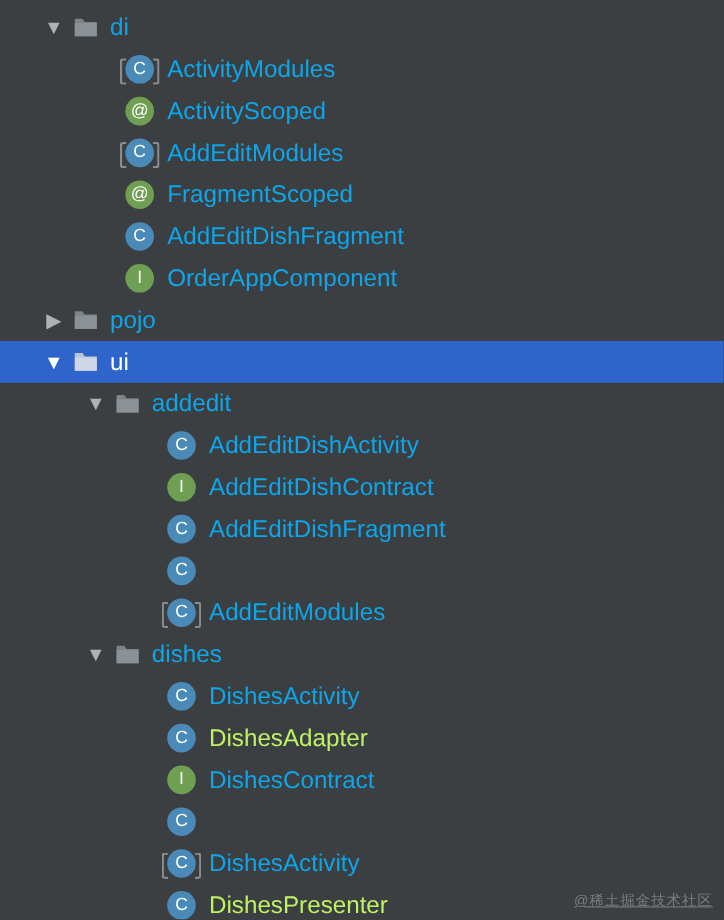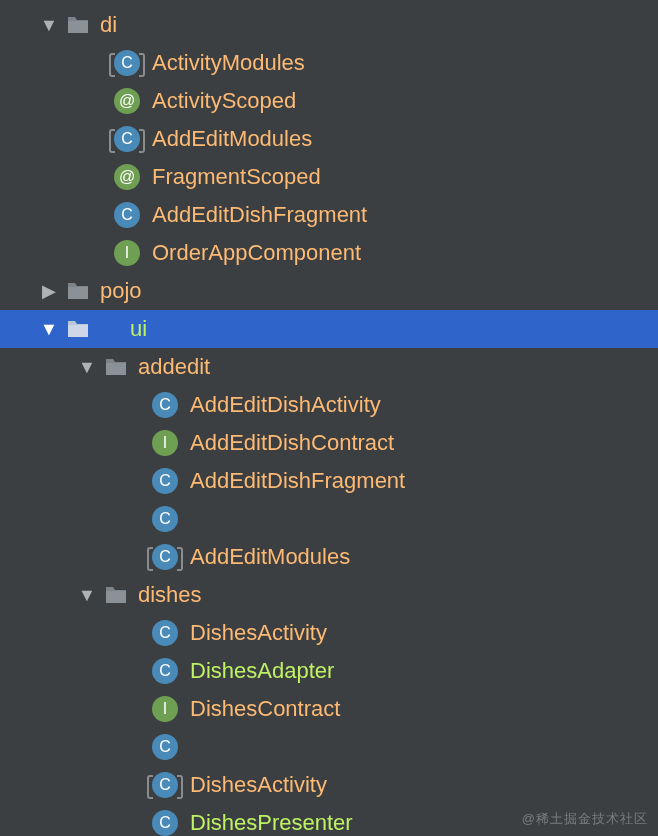--- a/index.html
+++ b/index.html
@@ -84,33 +84,34 @@
       left: -5px;
       border-right: none;
       border-radius: 3px 0 0 3px;
     }
     .type-icon.bracket::after {
       right: -5px;
       border-left: none;
       border-radius: 0 3px 3px 0;
     }
     .label {
-      color: #fdba74;
-    }
-    .selected .label { color: #bef264; margin-left: 30px; }
+      color: #0ea5e9;
+    }
+    .selected .label { color: #ffffff; }
     .label.dimmed {
       color: #bef264;
     }
     .watermark {
       position: absolute;
       bottom: 8px;
       right: 10px;
       font-size: 13px;
       color: #7A7C7E;
       letter-spacing: 1px;
+      text-decoration: underline;
     }
   </style>
 </head>
 <body>
 
 <div class="tree">
 
   <div class="tree-row indent-0">
     <span class="arrow">▼</span>
     <span class="folder-icon">

